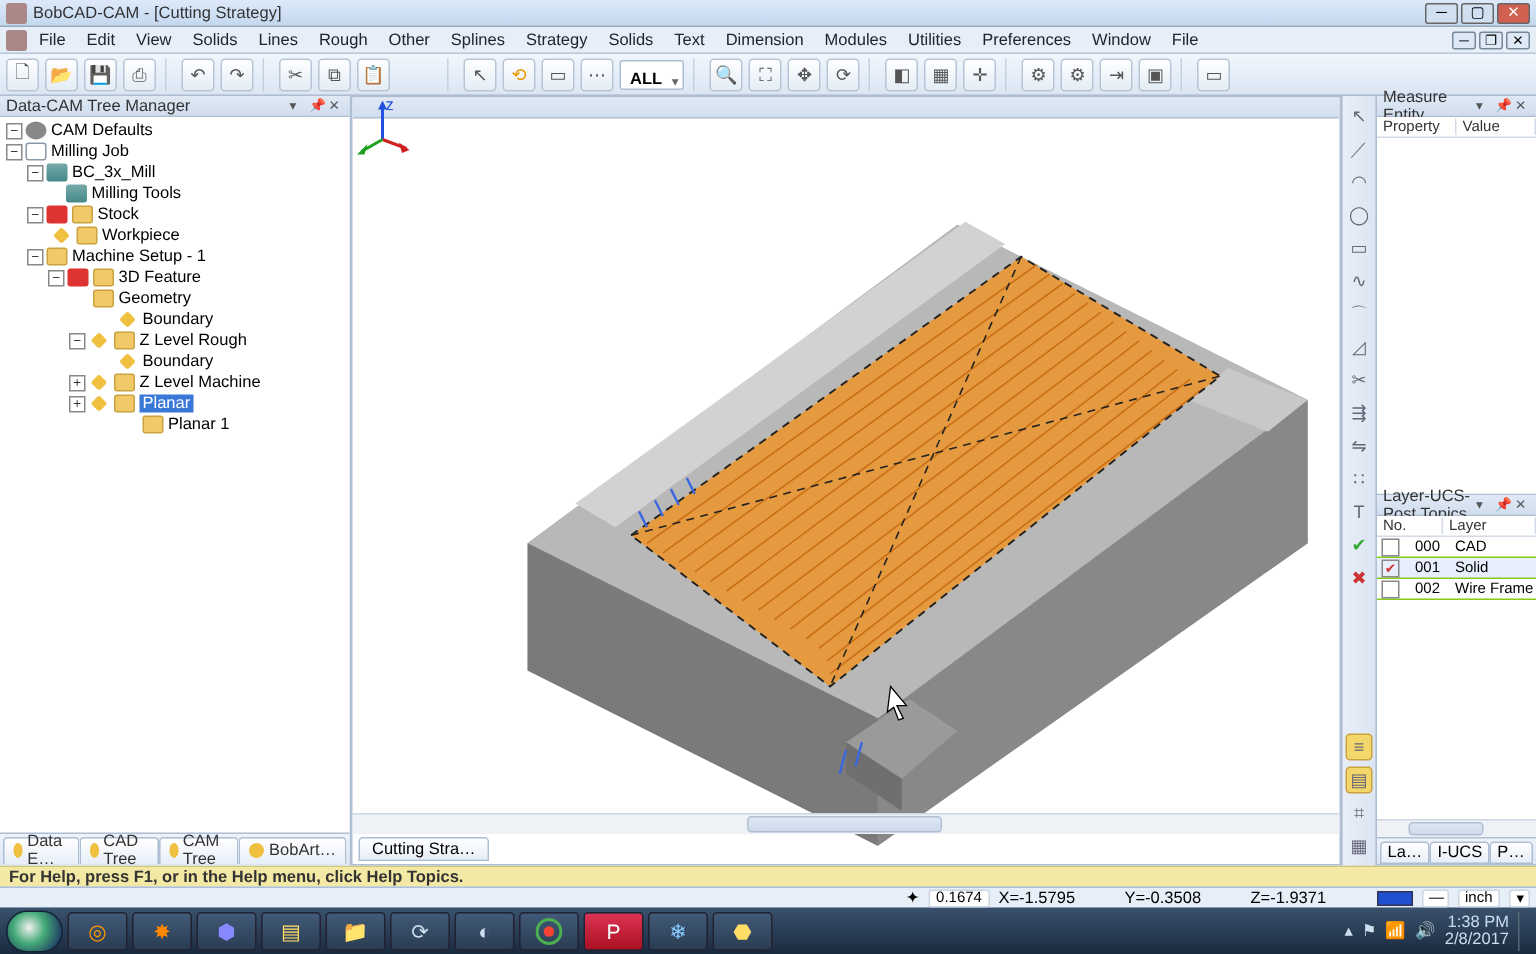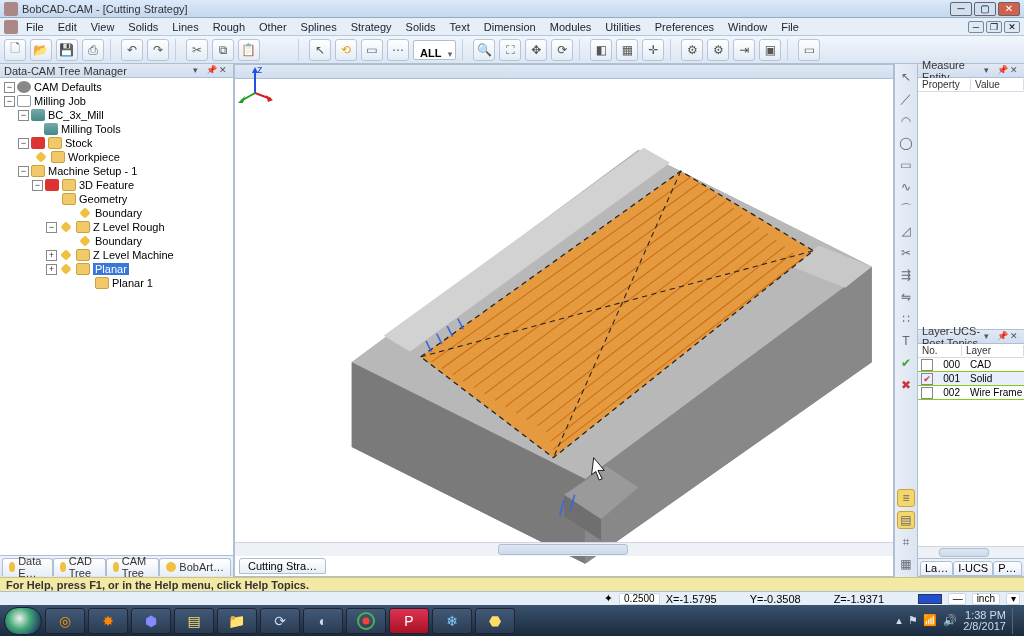--- a/index.html
+++ b/index.html
@@ -432,21 +432,21 @@
 
 </div>
 
 <div class="helpbar">
   <span>For Help, press F1, or in the Help menu, click Help Topics.</span>
 </div>
 
 <div class="statusbar">
   <span class="sp"></span>
   <span>✦</span>
-  <span class="statusfield">0.2500</span>
+  <span class="statusfield">0.1674</span>
   <span style="width:78px">X=-1.5795</span>
   <span style="width:78px">Y=-0.3508</span>
   <span style="width:78px">Z=-1.9371</span>
   <span class="colorbox"></span>
   <span class="statusfield" style="width:18px">—</span>
   <span class="statusfield">inch</span>
   <span class="statusfield" style="width:14px">▾</span>
 </div>
 
 <div class="taskbar">

